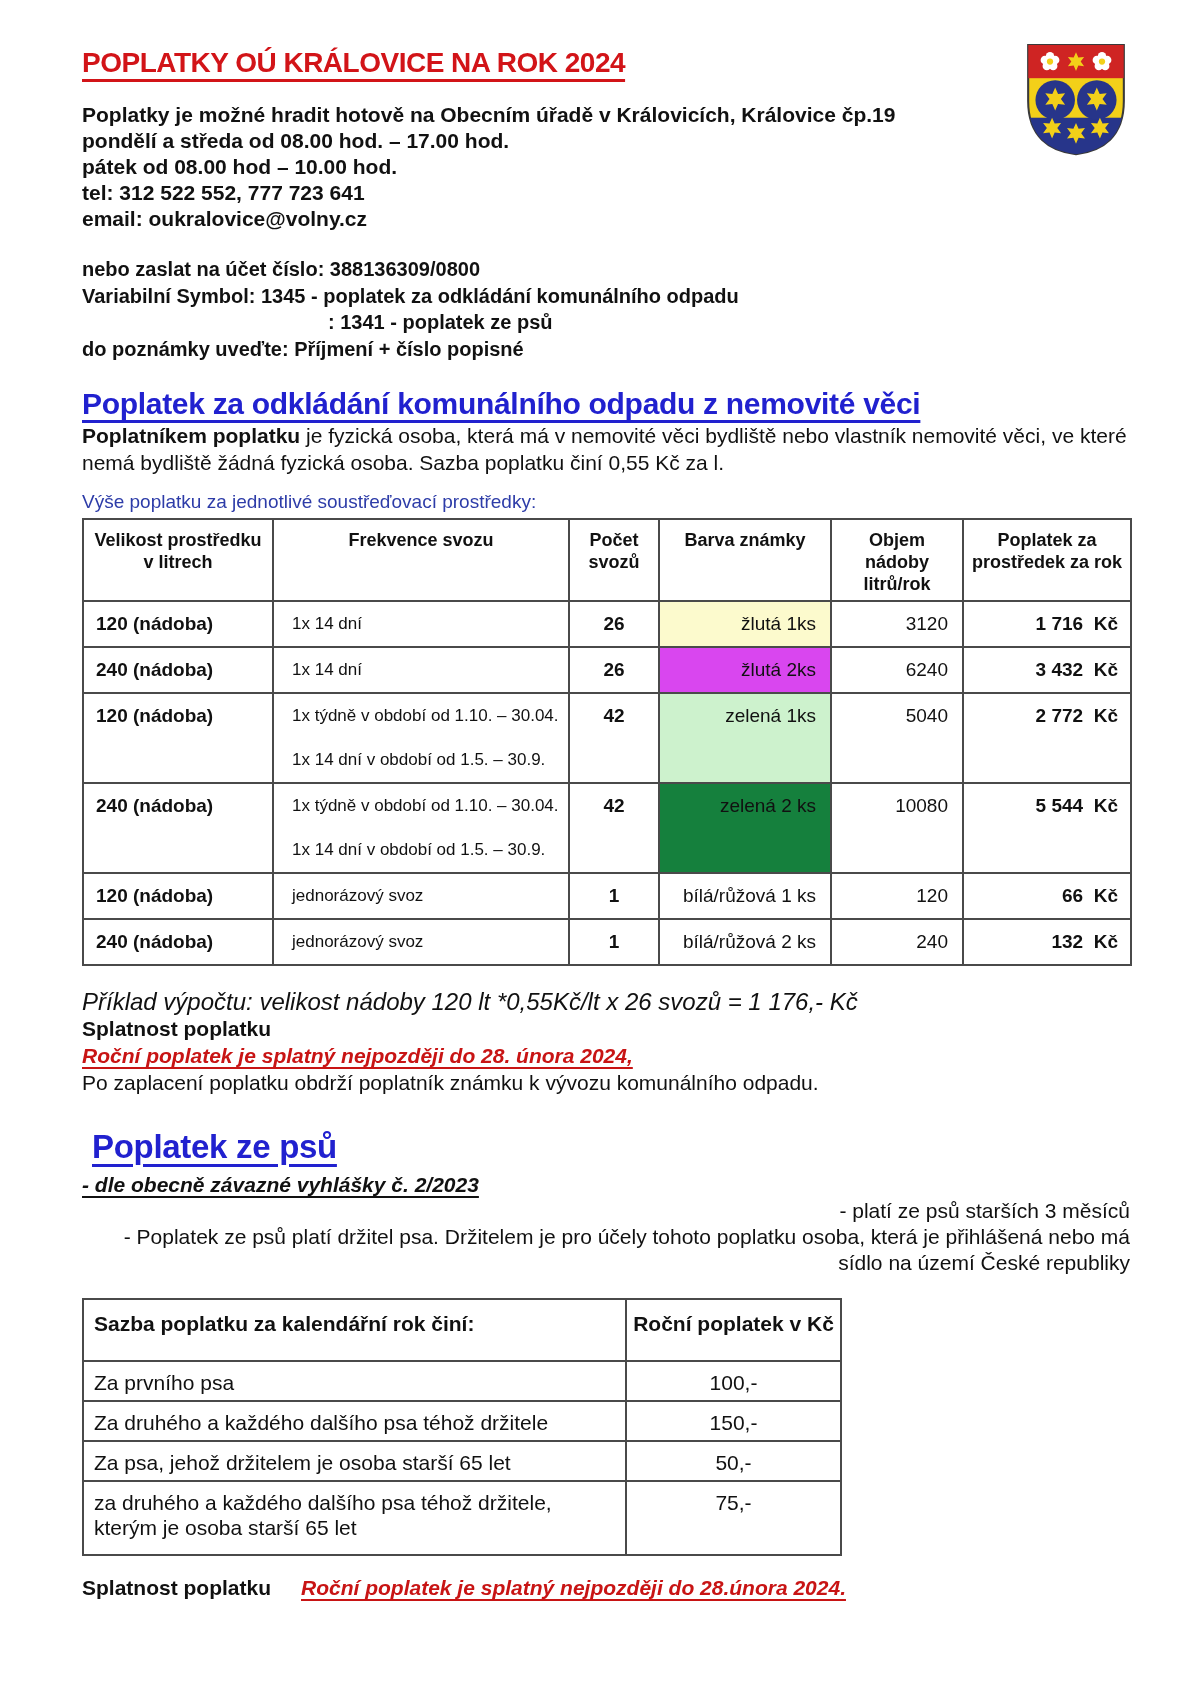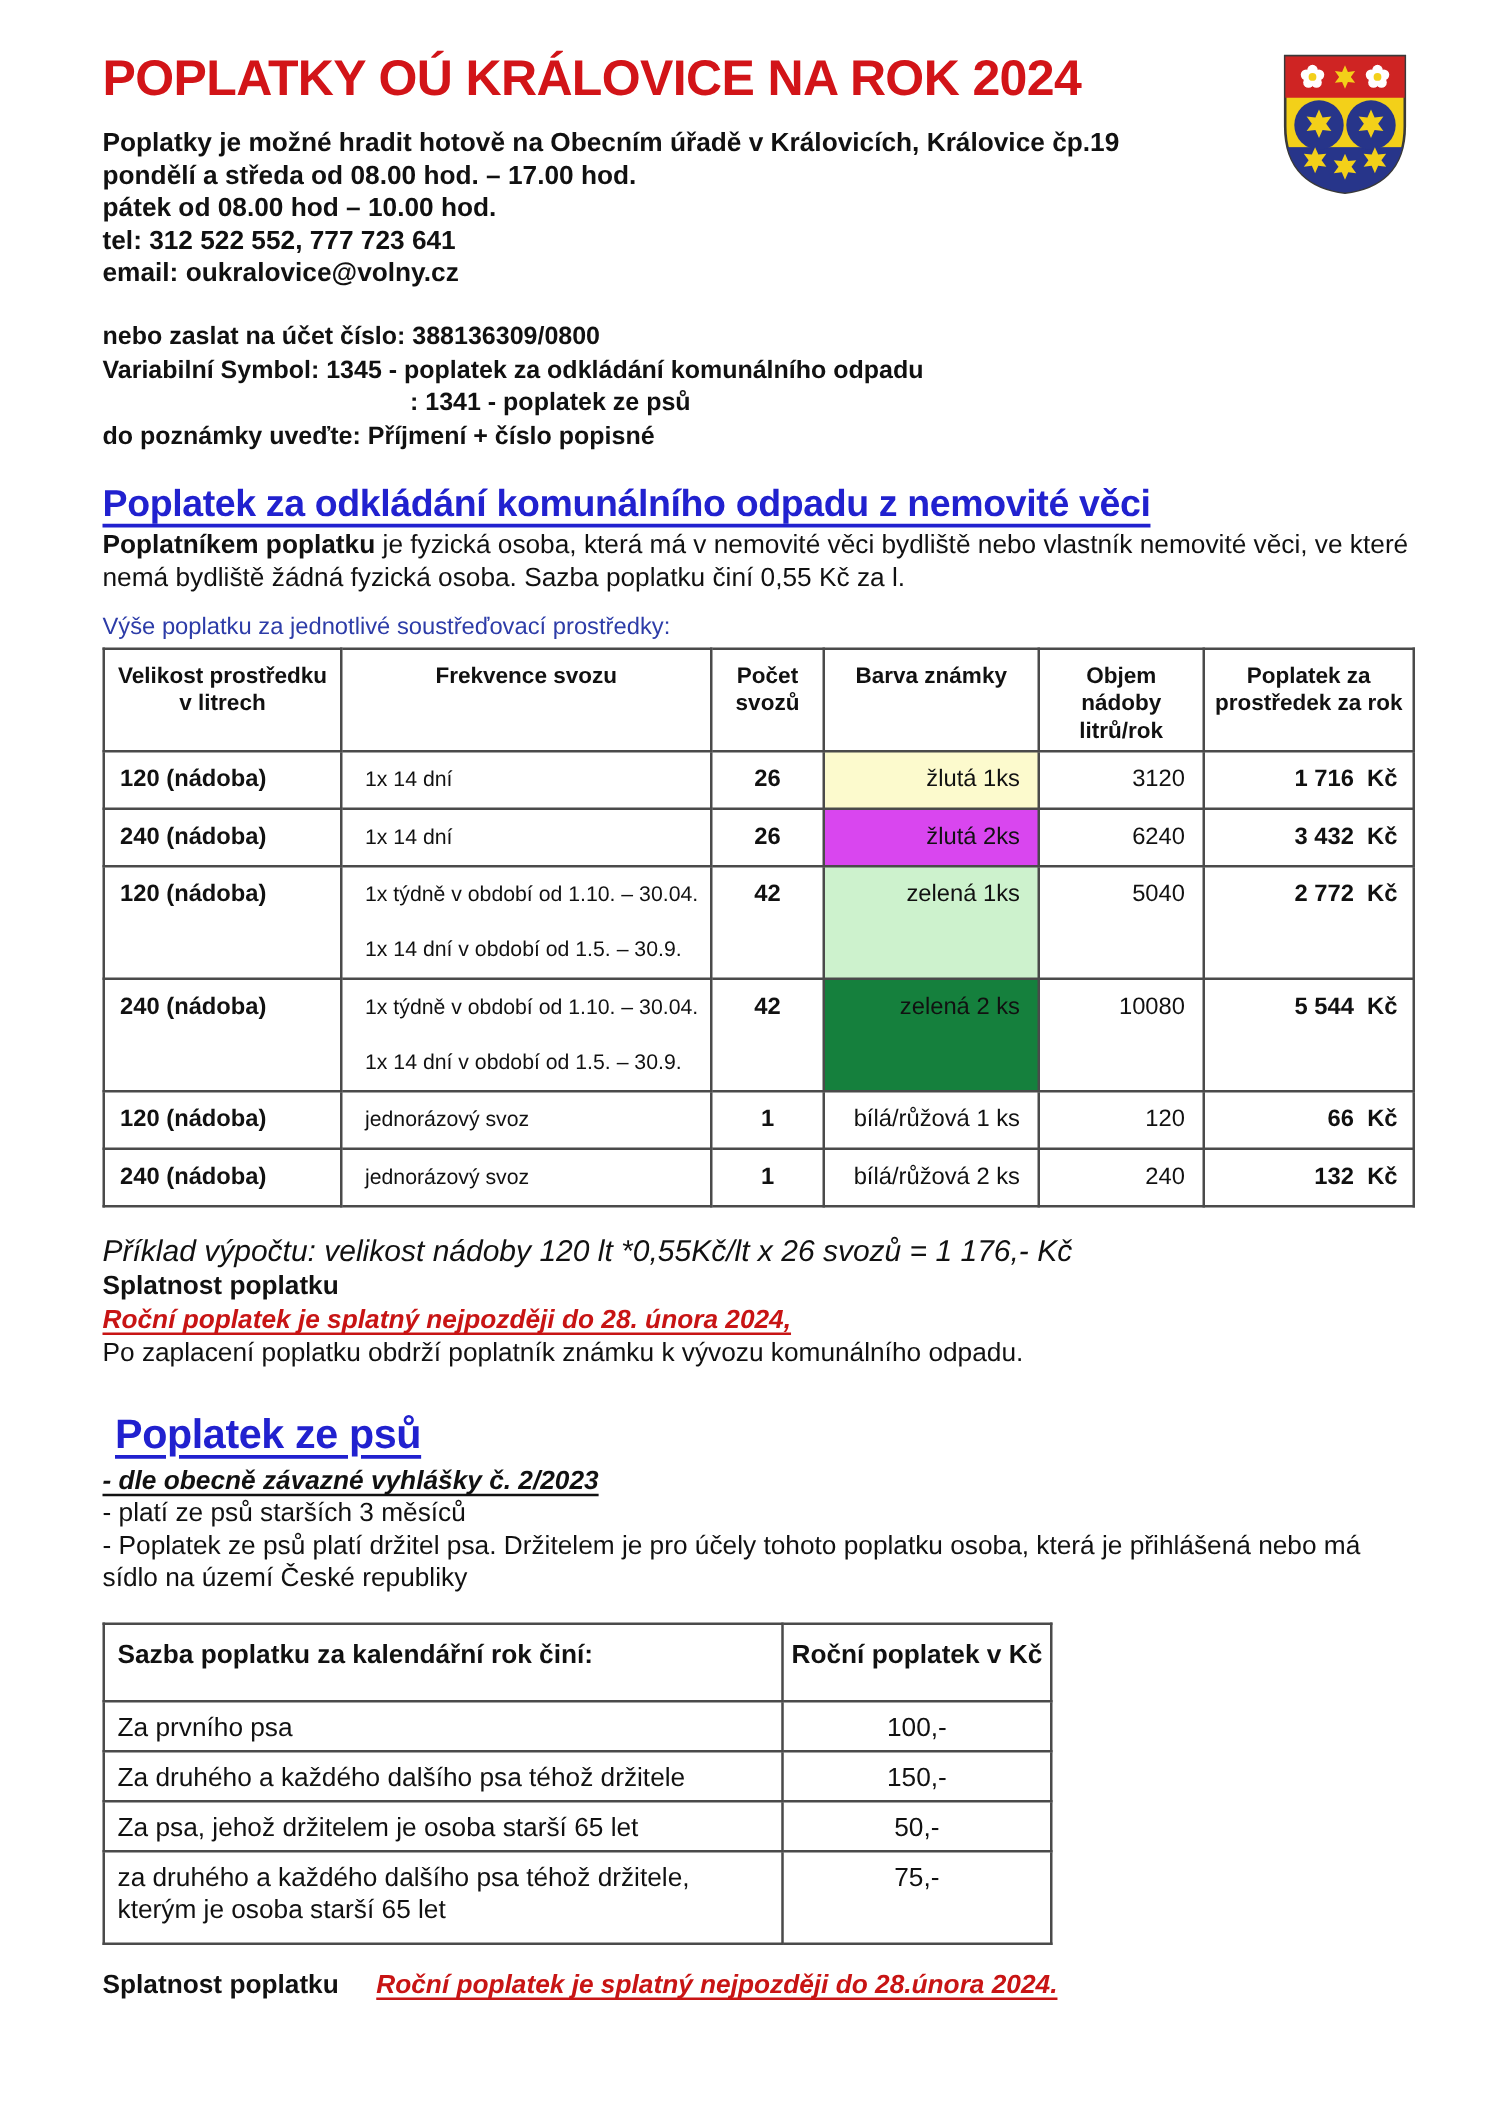--- a/index.html
+++ b/index.html
@@ -5,23 +5,23 @@
   html,body { margin:0; padding:0; background:#ffffff; }
   body {
     width:1190px; height:1684px; overflow:hidden;
     font-family:"Liberation Sans","DejaVu Sans",sans-serif;
     color:#111; position:relative;
   }
   .page { padding:44px 60px 0 82px; position:relative; }
 
   
   .doc-title {
-    margin:0; font-size:40px; line-height:38px; font-weight:bold;
+    margin:0; font-size:28px; line-height:38px; font-weight:bold;
     color:var(--title-red);
-    text-decoration-thickness:3px; text-underline-offset:7px;
+    text-decoration:underline; text-decoration-thickness:3px; text-underline-offset:7px;
     letter-spacing:-0.5px;
   }
   .h2-blue {
     margin:0; font-weight:bold; color:var(--heading-blue);
     text-decoration:underline; text-decoration-thickness:2.5px; text-underline-offset:6px;
     letter-spacing:-0.3px;
   }
   .h2-waste { margin-top:24px; font-size:30px; line-height:36px; }
   .h2-dogs  { margin-top:30px; font-size:33px; line-height:42px; padding-left:10px; }
 
@@ -40,21 +40,21 @@
   .caption-blue { margin-top:14px; font-size:19px; line-height:24px; color:var(--caption-blue); }
 
   .example-line { margin-top:22px; font-size:24px; line-height:27px; font-style:italic; }
   .bold-line    { font-size:21px; line-height:27px; font-weight:bold; }
   .red-warning  {
     font-size:21px; line-height:27px; font-weight:bold; font-style:italic;
     color:var(--warning-red);
     text-decoration:underline; text-decoration-thickness:2px; text-underline-offset:4px;
   }
   .plain-line { font-size:21px; line-height:27px; }
-  .bullet-line { font-size:21px; line-height:26px; }
+  .bullet-line { font-size:21px; line-height:26px;text-align:right; }
 
   
   table { border-collapse:collapse; }
   .waste-table { margin-top:4px; width:1048px; table-layout:fixed; }
   .waste-table th, .waste-table td { border:2px solid #4a4a4a; vertical-align:top; }
   .waste-table th {
     font-size:18px; font-weight:bold; text-align:center;
     padding-top:9px; line-height:22px; white-space:pre-line; height:82px; box-sizing:border-box;
   }
   .waste-table td { font-size:19px; line-height:22px; padding-top:11px; box-sizing:border-box; }

